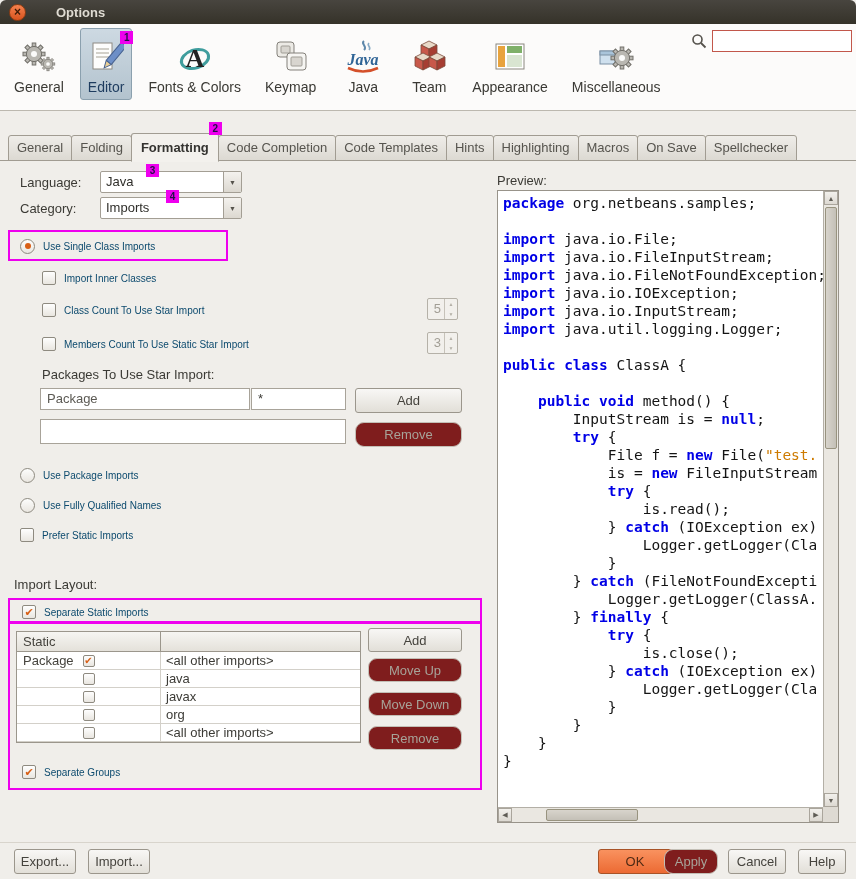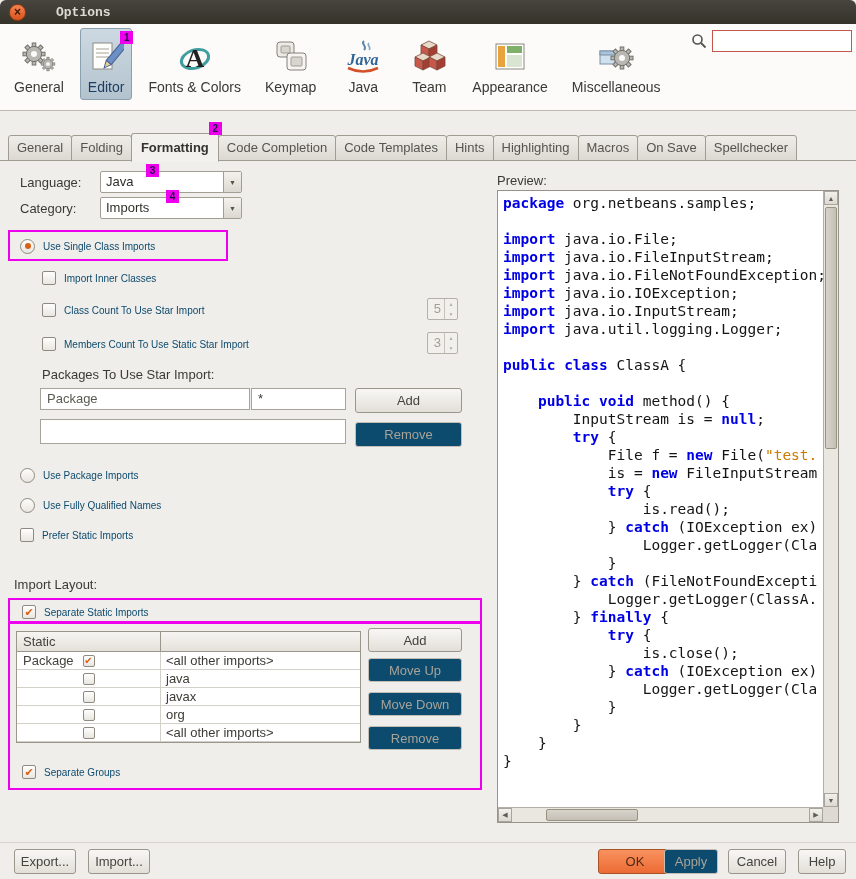--- a/index.html
+++ b/index.html
@@ -7,21 +7,21 @@
   .window { position:relative; width:856px; height:879px; background:#f0eeea; overflow:hidden; }
 
   
   .titlebar { position:absolute; top:0; left:0; right:0; height:24px;
     background:linear-gradient(#48453f,#353229); border-radius:6px 6px 0 0;
     display:flex; align-items:center; }
   .close-btn { width:17px; height:17px; margin-left:9px; border-radius:50%;
     background:linear-gradient(#f5824f,#d8531e); border:1px solid #8f3d12;
     display:flex; align-items:center; justify-content:center; cursor:default; }
   .close-btn::before { content:"×"; color:#3c1a06; font-size:12px; font-weight:bold; line-height:1; }
-  .win-title { margin-left:30px; color:#dfdbd2; font-size:13px; font-weight:bold;font-family:Liberation Mono, monospace; }
+  .win-title { margin-left:30px; color:#dfdbd2; font-size:13px; font-weight:bold; }
 
   
   .toolbar { position:absolute; top:24px; left:0; right:0; height:87px;
     background:#fcfbfa; border-bottom:1px solid #bcb8af; }
   .titems { position:absolute; left:6px; top:4px; display:flex; gap:8px; align-items:flex-start; }
   .titem { position:relative; display:flex; flex-direction:column; align-items:center;
     padding:8px 7px 4px; border:1px solid transparent; border-radius:3px; }
   .titem.sel { background:linear-gradient(#cdd9e2,#b3c3ce); border-color:#8ba0ae; }
   .ticon { height:40px; display:flex; align-items:center; justify-content:center; }
   .tlabel { font-size:14px; color:#3a3934; margin-top:2px; white-space:nowrap; }
@@ -72,21 +72,21 @@
   .sarrows span { flex:1; display:flex; align-items:center; justify-content:center; }
   .sarrows span::before { font-size:5px; color:#b3afa6; }
   .sarrows .au::before { content:"▲"; } .sarrows .ad::before { content:"▼"; }
 
   .tfield { position:absolute; border:1px solid #a8a399; background:#fff;
     font-size:13px; color:#5c5a54; padding:2px 6px; overflow:hidden; white-space:nowrap; }
 
   .btn { position:absolute; border:1px solid #9b968c; border-radius:3px;
     background:linear-gradient(#f8f7f5,#e2dfd8); color:#45433d; font-size:13px;
     display:flex; align-items:center; justify-content:center; white-space:nowrap; }
-  .btn.dis { color:#a7a399; background:#0c4a6e; border-color:#c3bfb6; }
+  .btn.dis { color:#a7a399; background:#7f1d1d; border-color:#c3bfb6;border-radius:9px; }
   .btn.primary { background:linear-gradient(#f9925f,#ec6a33); border-color:#a85327; color:#4f2a14; }
 
   .mbox { position:absolute; border:2px solid #ee00ee; pointer-events:none; z-index:5; }
   .badge { position:absolute; width:13px; height:13px; background:#ee00ee; color:#211146;
     font-size:10px; font-weight:bold; line-height:13px; text-align:center; z-index:6; }
 
   .ltable { position:absolute; left:16px; top:470px; width:345px; height:112px;
     border:1px solid #9b968c; background:#fff; overflow:hidden; }
   .lthead { display:flex; height:20px; background:linear-gradient(#f6f5f2,#e4e1da);
     border-bottom:1px solid #9b968c;flex-direction:column; }

